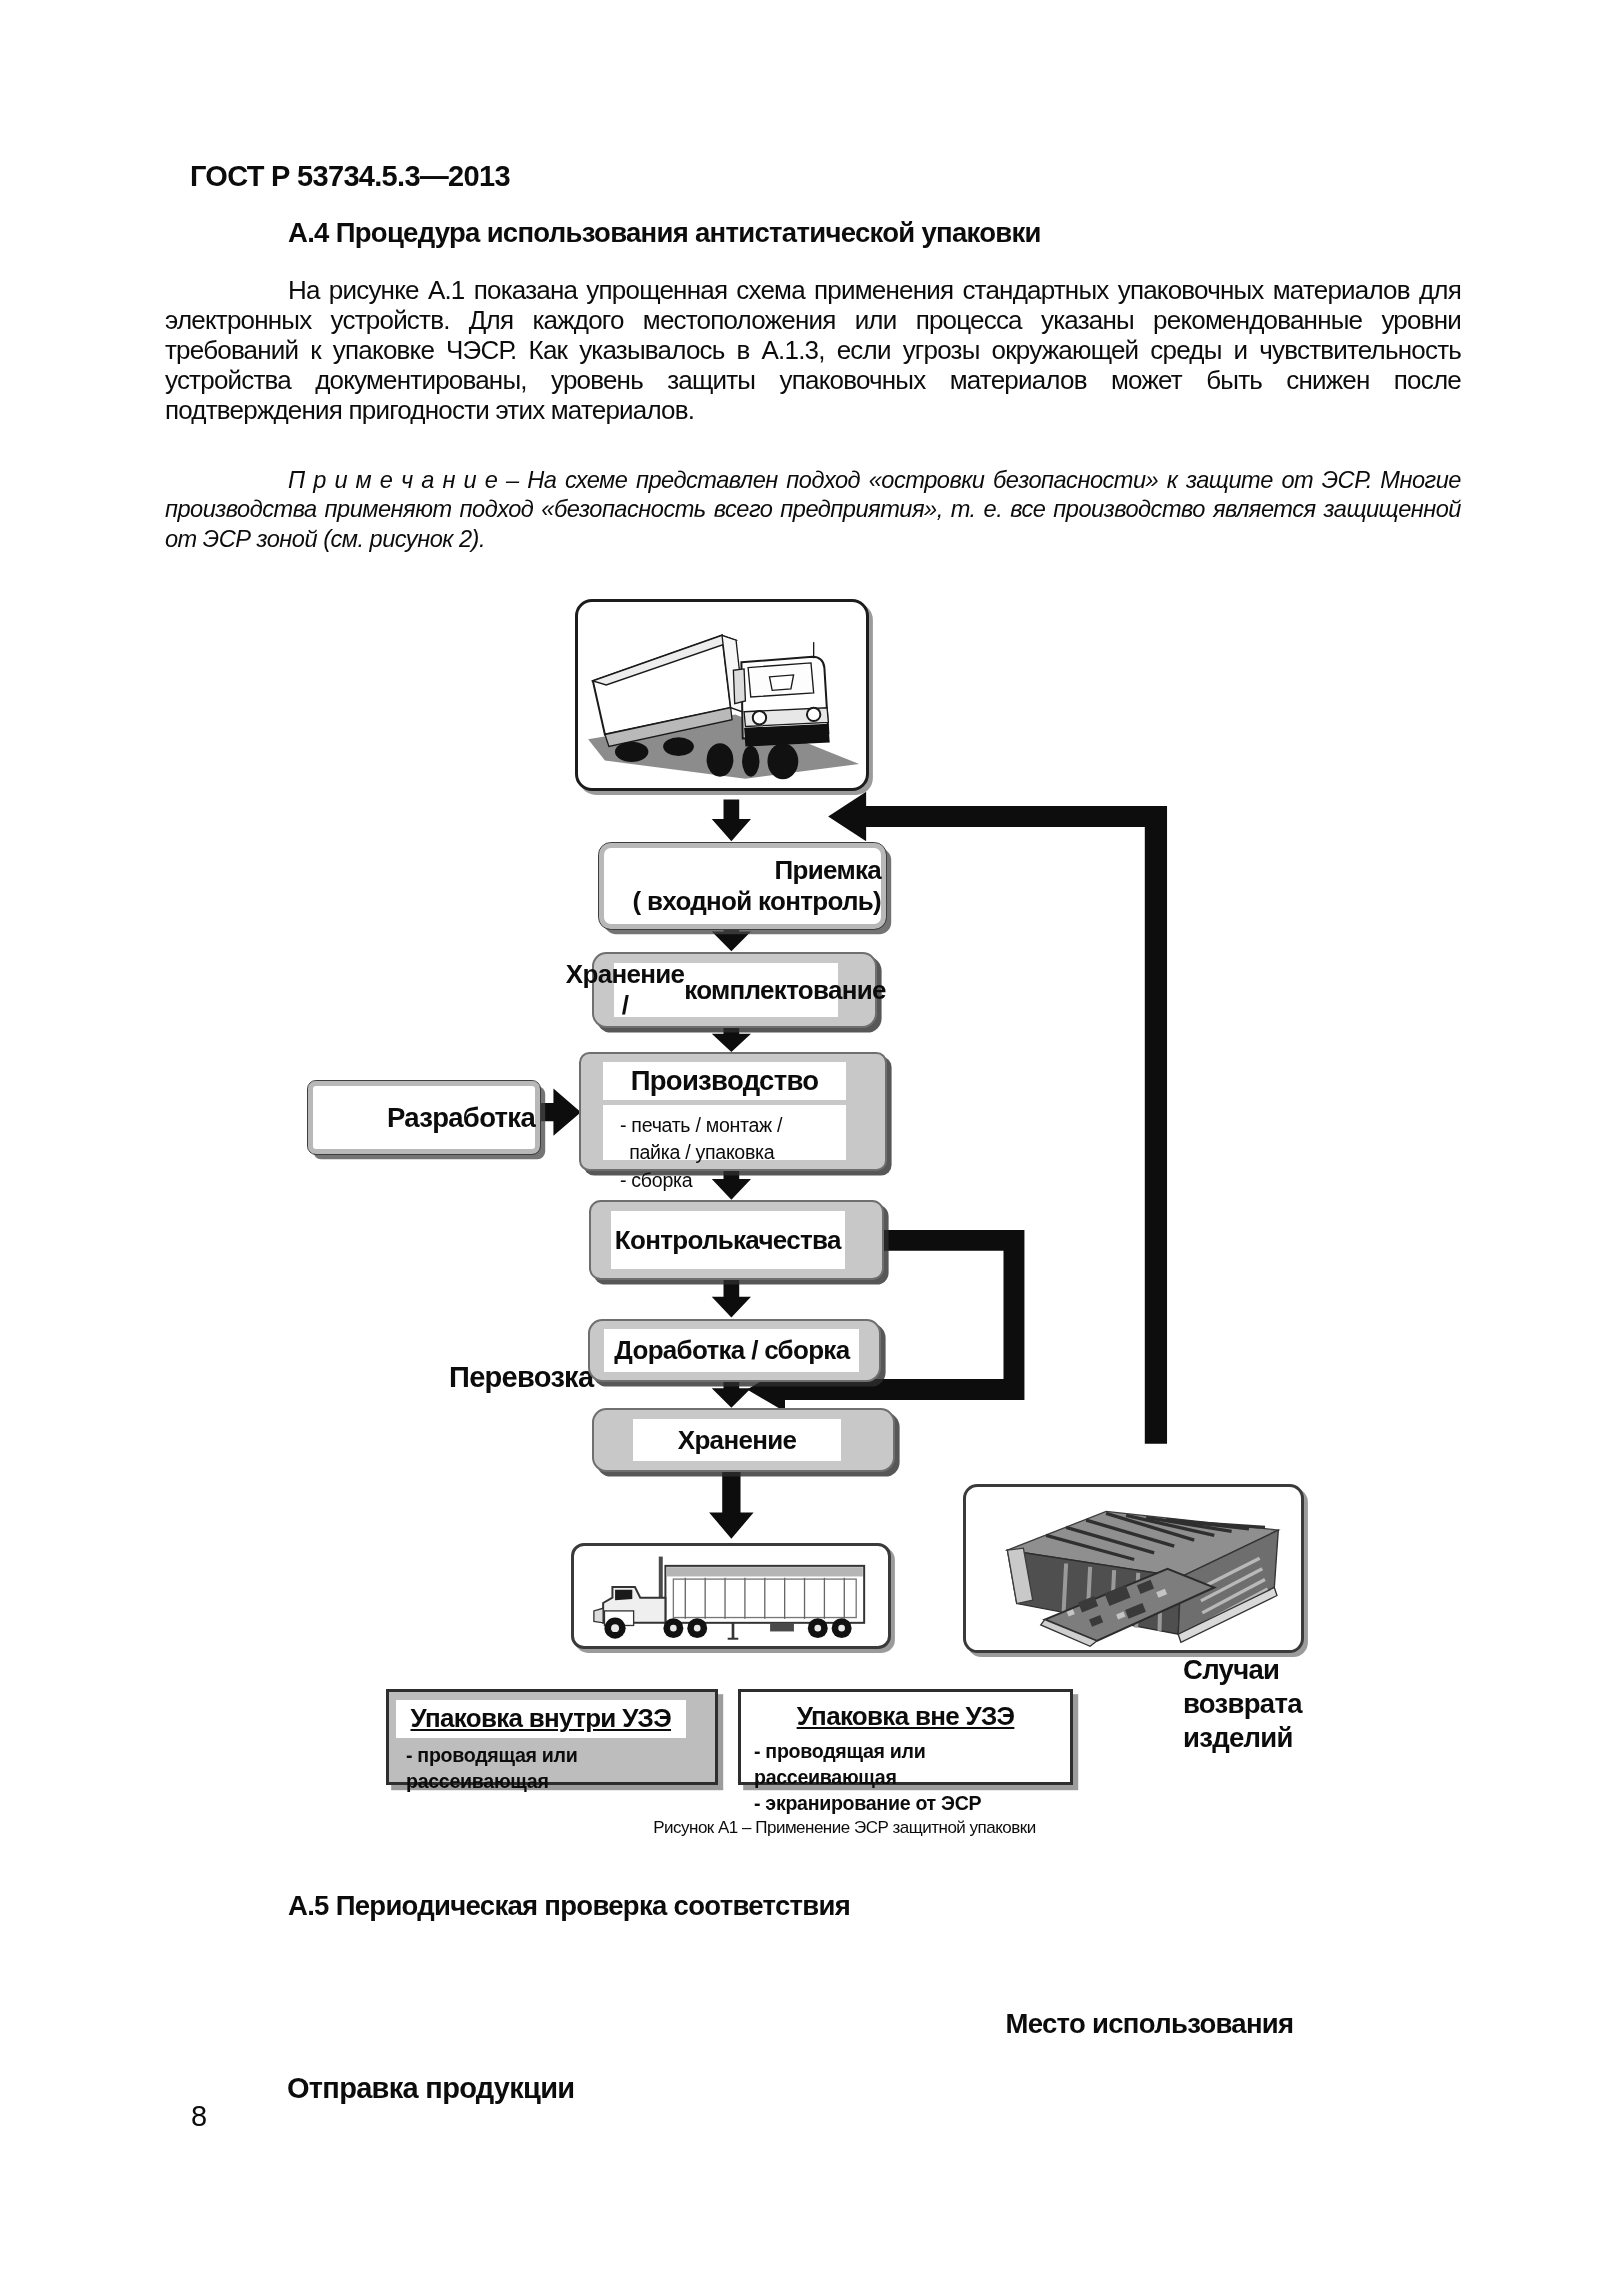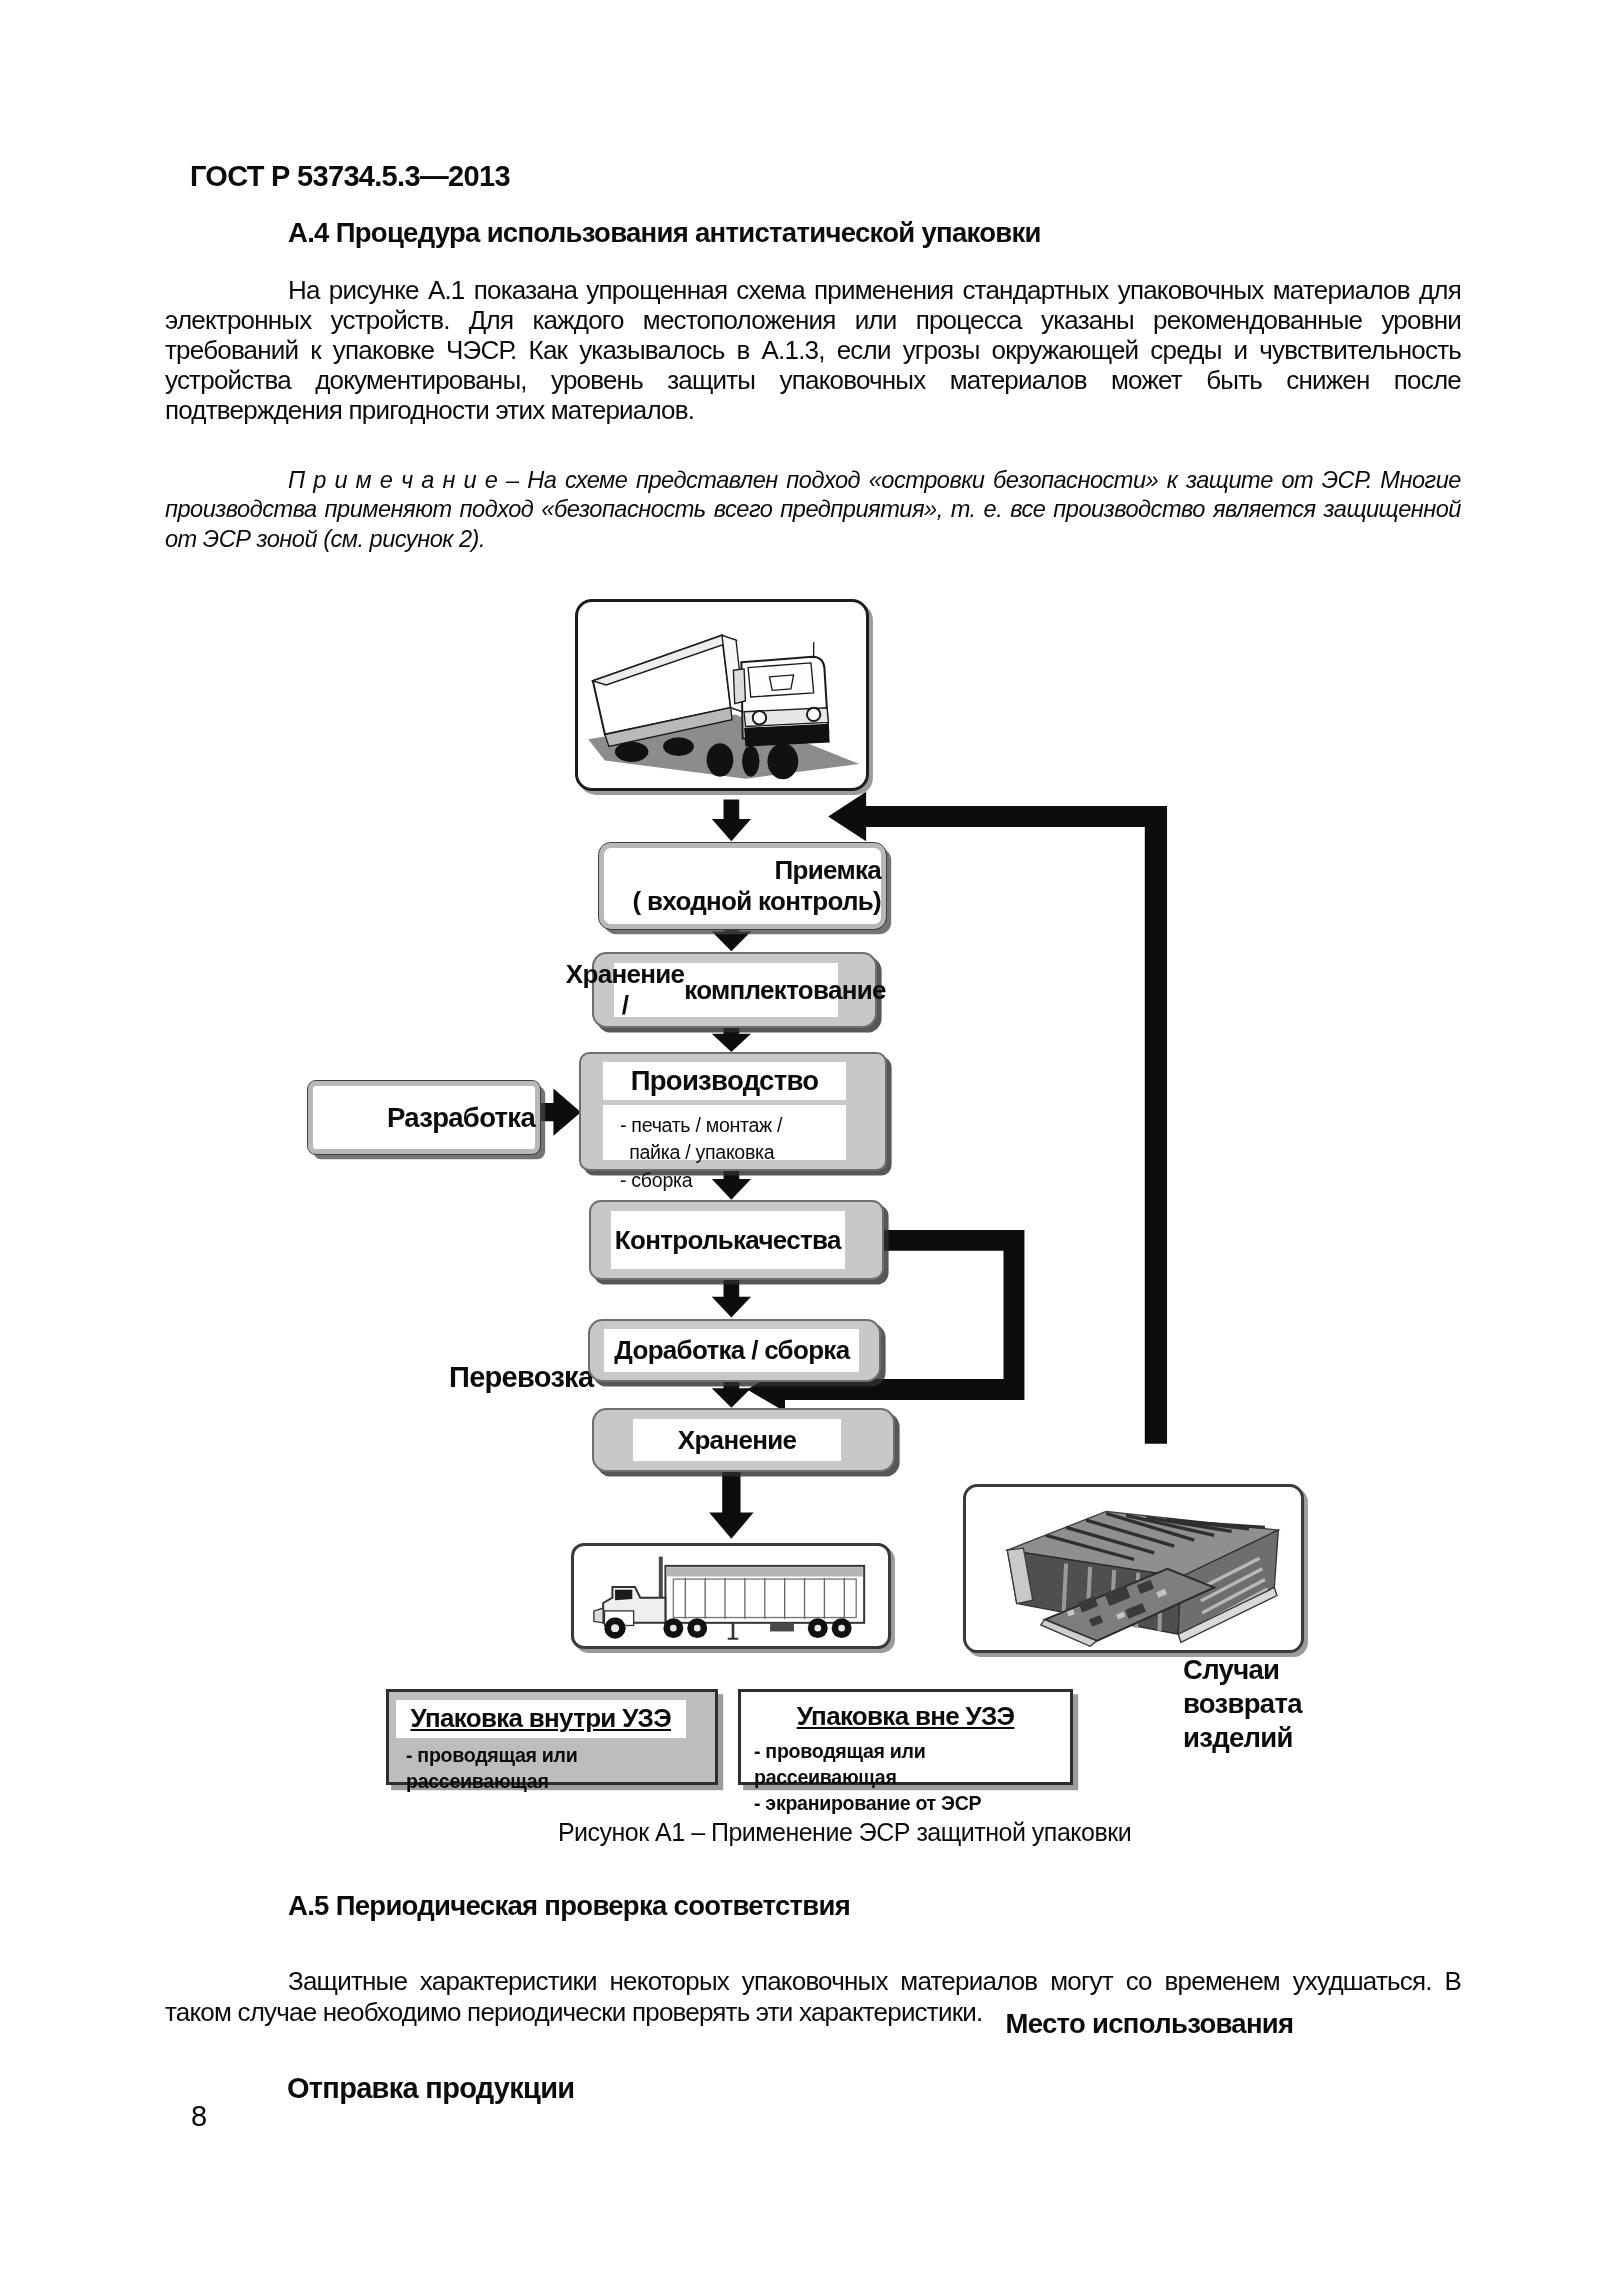--- a/index.html
+++ b/index.html
@@ -8,21 +8,21 @@
     font-family:"Liberation Sans","DejaVu Sans",sans-serif;color:#0c0c0c;overflow:hidden;
   }
   .abs{position:absolute;}
   
   .doc-header{left:190px;top:160px;font-size:29px;font-weight:bold;letter-spacing:-0.7px;}
   .h-a4{left:288px;top:217px;font-size:27.5px;font-weight:bold;letter-spacing:-0.7px;}
   .body-par{left:165px;top:275px;width:1296px;font-size:26px;line-height:30px;
     text-align:justify;text-indent:123px;letter-spacing:-0.8px;margin:0;}
   .note-par{left:165px;top:466px;width:1296px;font-size:23.6px;line-height:29.4px;
     font-style:italic;text-align:justify;text-indent:123px;letter-spacing:-0.5px;margin:0;}
-  .caption{left:190px;top:1818px;width:1309px;text-align:center;font-size:25px;letter-spacing:-0.5px;}
+  .caption{left:190px;top:1818px;width:1309px;text-align:center;font-size:17px;letter-spacing:-0.5px;}
   .h-a5{left:288px;top:1890px;font-size:27.5px;font-weight:bold;letter-spacing:-0.7px;}
   .body-par2{left:165px;top:1966px;width:1296px;font-size:26px;line-height:31px;
     text-align:justify;text-indent:123px;letter-spacing:-0.8px;margin:0;}
   .pagenum{left:191px;top:2100px;font-size:29px;}
   
   .dlabel{font-weight:bold;font-size:29px;letter-spacing:-0.7px;}
   .lab-perevozka{left:449px;top:798px;}
   .lab-otpravka{left:287px;top:1509px;}
   .lab-mesto{left:982px;top:1445px;width:335px;text-align:center;font-size:27.5px;}
   .lab-sluchai{left:1183px;top:1090px;font-size:27.5px;line-height:34px;white-space:pre-line;}
@@ -275,18 +275,17 @@
         <div>- проводящая или рассеивающая</div>
         <div>- экранирование от ЭСР</div>
       </div>
     </div>
 
   </div>
 
   <div class="abs caption">Рисунок А1 – Применение ЭСР защитной упаковки</div>
 
   <div class="abs h-a5">А.5 Периодическая проверка соответствия</div>
-  <p class="abs body-par2">Защитные характеристики некоторых упаковочных материалов могут со временем ухудшаться. В таком случае необходимо периодически проверять эти характеристики.</p>
 
   <div class="abs pagenum">8</div>
 
 </div>
 
 
 </body></html>

